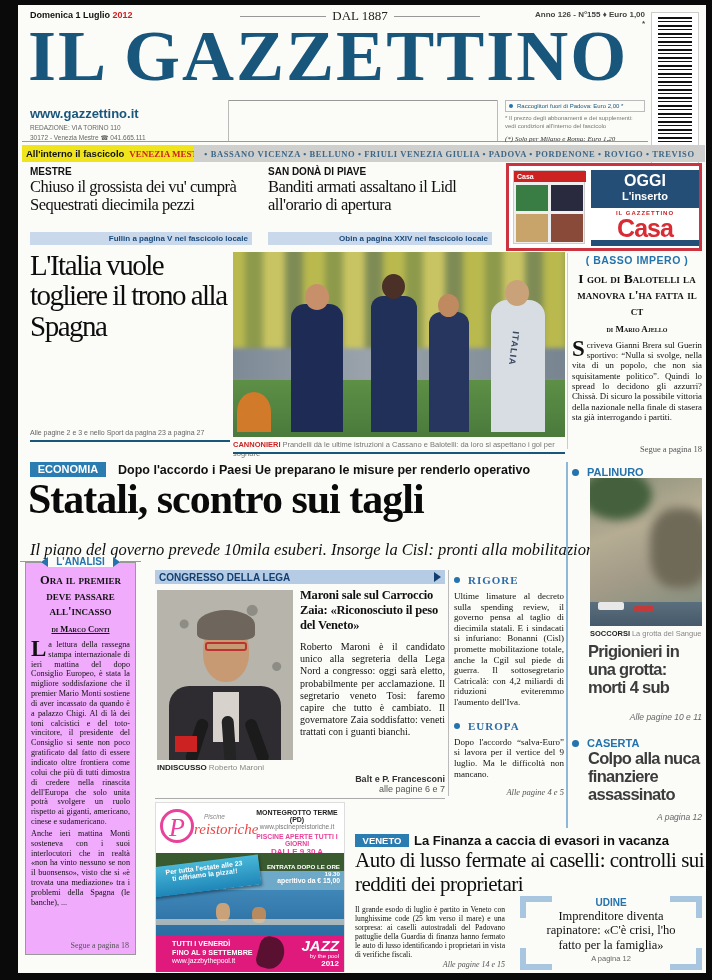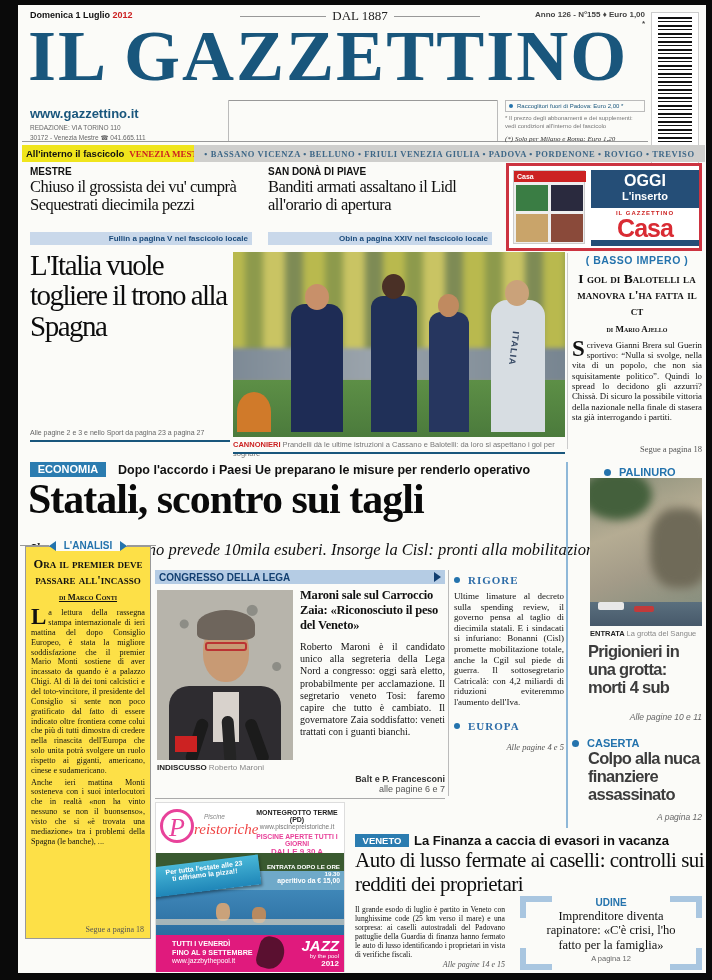--- a/index.html
+++ b/index.html
@@ -146,47 +146,47 @@
   </div>
 
   <div class="abs" style="left:30px;top:461px;width:535px;height:17px;display:flex;align-items:center;gap:12px;">
     <span class="kickerbox" style="width:76px;height:15px;font-size:11px;line-height:15px;">ECONOMIA</span>
     <span class="sans" style="font-size:12.5px;font-weight:bold;color:#111;white-space:nowrap;">Dopo l'accordo i Paesi Ue preparano le misure per renderlo operativo</span>
   </div>
   <div class="abs serif" style="left:28px;top:477px;width:537px;font-size:42px;font-weight:bold;letter-spacing:-1px;color:#0a0a0a;line-height:1.05;white-space:nowrap;">Statali, scontro sui tagli</div>
   <div class="abs serif" style="left:30px;top:540px;width:535px;font-size:16.5px;font-style:italic;color:#111;white-space:nowrap;">Il piano del governo prevede 10mila esuberi. Insorge la Cisl: pronti alla mobilitazione</div>
 
   <div class="abs" style="left:566px;top:462px;width:2px;height:366px;background:#8fb8d8;"></div>
-  <div class="abs" style="left:604px;top:462px;">
+  <div class="abs" style="left:572px;top:462px;">
     <span class="dot"></span>
     <span class="blue-label" style="font-size:11px;">PALINURO</span>
   </div>
   <div class="abs" style="left:590px;top:478px;width:112px;height:148px;overflow:hidden;
        background:linear-gradient(160deg,#8a8f7a,#b5ac93 35%,#a39b88 60%,#8b9180 85%);">
     <div class="abs" style="left:-8px;top:-8px;width:70px;height:50px;background:#44603c;border-radius:50%;filter:blur(4px);"></div>
     <div class="abs" style="left:60px;top:30px;width:60px;height:80px;background:#6f6a58;border-radius:40%;filter:blur(5px);"></div>
     <div class="abs" style="left:0;top:124px;width:112px;height:24px;background:linear-gradient(180deg,#5a6f7e,#47596a);"></div>
     <div class="abs" style="left:8px;top:124px;width:26px;height:8px;background:#e8e8e8;border-radius:2px;"></div>
     <div class="abs" style="left:44px;top:128px;width:20px;height:6px;background:#c23a3a;border-radius:2px;"></div>
   </div>
   <div class="abs" style="left:590px;top:629px;width:112px;font-size:7.5px;white-space:nowrap;">
-    <span class="sans" style="font-weight:bold;color:#222;">ENTRATA</span>
+    <span class="sans" style="font-weight:bold;color:#222;">SOCCORSI</span>
     <span class="sans" style="color:#888;">La grotta del Sangue</span>
   </div>
   <div class="abs sans" style="left:588px;top:642px;width:118px;font-size:16.5px;font-weight:bold;letter-spacing:-0.7px;line-height:1.1;color:#3c3c3c;">Prigionieri in una grotta: morti 4 sub</div>
   <div class="abs sans" style="left:588px;top:712px;width:114px;text-align:right;font-size:8.5px;font-style:italic;color:#666;">Alle pagine 10 e 11</div>
 
   <div class="abs" style="left:572px;top:733px;">
     <span class="dot"></span>
     <span class="blue-label" style="font-size:11px;">CASERTA</span>
   </div>
   <div class="abs sans" style="left:588px;top:749px;width:118px;font-size:16.5px;font-weight:bold;letter-spacing:-0.7px;line-height:1.1;color:#3c3c3c;">Colpo alla nuca finanziere assassinato</div>
   <div class="abs sans" style="left:588px;top:812px;width:114px;text-align:right;font-size:8.5px;font-style:italic;color:#666;">A pagina 12</div>
 
-  <div class="abs" style="left:25px;top:546px;width:126px;height:393px;border:1px solid #999;background:#fde047;">
+  <div class="abs" style="left:25px;top:562px;width:111px;height:393px;border:1px solid #999;background:#f0abfc;">
     <div class="abs" style="top:-7px;left:-6px;right:-6px;display:flex;align-items:center;">
       <span class="hseg"></span>
       <span class="tri-l"></span>
       <span class="blue-label" style="font-size:10px;background:#fbfbf8;padding:0 8px;">L'ANALISI</span>
       <span class="tri-r"></span>
       <span class="hseg"></span>
     </div>
     <div style="padding:10px 5px 14px 5px;">
       <div class="serif sc" style="text-align:center;font-size:12.5px;font-weight:bold;line-height:1.25;">Ora il premier deve passare all'incasso</div>
       <div class="serif sc" style="text-align:center;font-size:8.5px;font-weight:bold;margin-top:4px;text-decoration:underline;">di Marco Conti</div>
@@ -230,20 +230,21 @@
   <div class="abs" style="left:454px;top:570px;width:110px;">
     <div>
       <span class="dot" style="width:6px;height:6px;"></span>
       <span class="serif" style="color:#2e6da8;font-weight:bold;font-size:11px;letter-spacing:1px;">RIGORE</span>
     </div>
     <div class="serif just" style="font-size:9px;line-height:1.18;margin-top:3px;">Ultime limature al decreto sulla spending review, il governo pensa al taglio di diecimila statali. E i sindacati si infuriano: Bonanni (Cisl) promette mobilitazione totale, anche la Cgil sul piede di guerra. Il sottosegretario Catricalà: con 4,2 miliardi di riduzioni eviteremmo l'aumento dell'Iva.</div>
     <div style="margin-top:8px;">
       <span class="dot" style="width:6px;height:6px;"></span>
       <span class="serif" style="color:#2e6da8;font-weight:bold;font-size:11px;letter-spacing:1px;">EUROPA</span>
     </div>
+    <div class="serif just" style="font-size:9px;line-height:1.18;margin-top:3px;">Dopo l'accordo “salva-Euro” si lavora per il vertice del 9 luglio. Ma le difficoltà non mancano.</div>
     <div class="serif" style="text-align:right;font-size:8.5px;font-style:italic;color:#555;margin-top:8px;">Alle pagine 4 e 5</div>
   </div>
 
   <div class="abs" style="left:155px;top:802px;width:190px;height:170px;background:#fff;border:1px solid #ddd;">
     <div class="abs" style="left:4px;top:6px;width:92px;height:42px;">
       <span class="abs serif" style="left:0;top:0;width:34px;height:34px;border:3px solid #e8429a;border-radius:50%;color:#e8429a;
                    font-size:26px;font-style:italic;text-align:center;line-height:32px;">P</span>
       <span class="abs sans" style="left:44px;top:4px;font-size:6.5px;color:#888;font-style:italic;">Piscine</span>
       <span class="abs serif" style="left:34px;top:12px;font-size:15px;font-style:italic;color:#ef4444;">reistoriche</span>
     </div>

